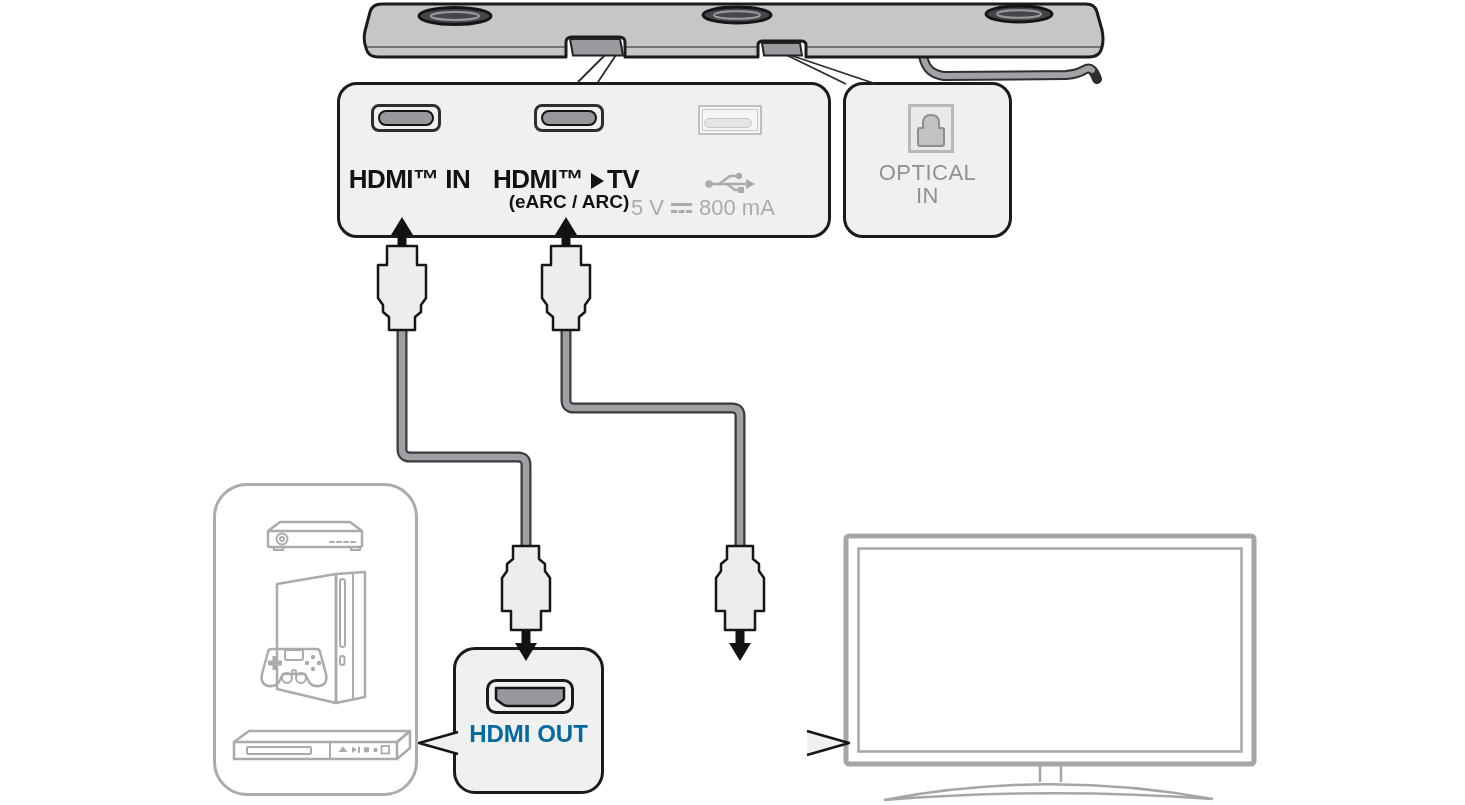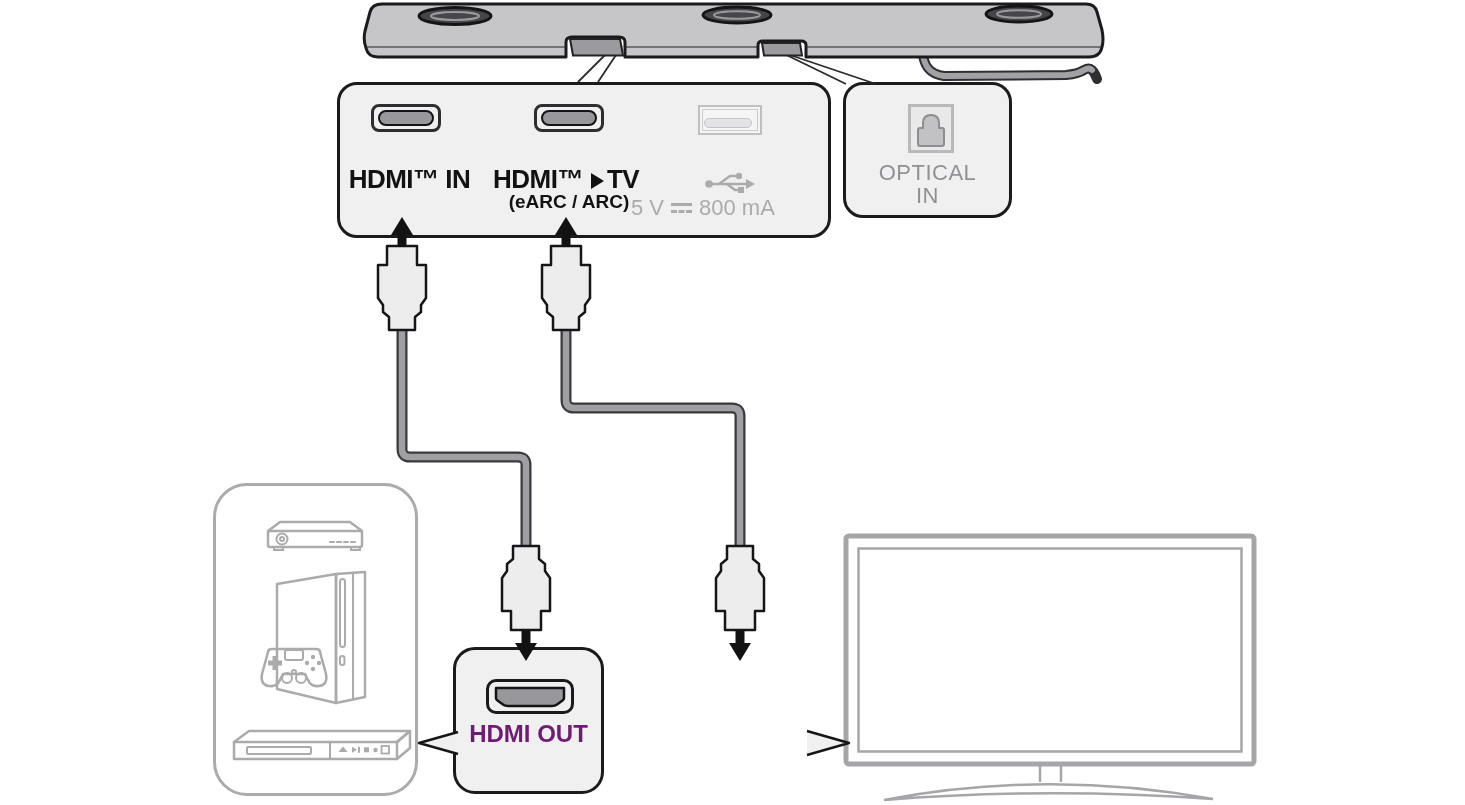--- a/index.html
+++ b/index.html
@@ -5,21 +5,21 @@
   html,body{margin:0;padding:0;background:#fff;}
   body{width:1465px;height:805px;position:relative;overflow:hidden;
        font-family:"Liberation Sans","DejaVu Sans",sans-serif;}
   .stage{position:absolute;inset:0;width:1465px;height:805px;}
   *,*::before,*::after{box-sizing:border-box;}
 
   
   .panel{position:absolute;background:var(--panel-fill,#f0f0f1);
          border:3px solid var(--panel-border,#1b1b1d);z-index:1;}
   .ports-panel{left:337px;top:82px;width:494px;height:156px;border-radius:20px;}
-  .optical-panel{left:843px;top:82px;width:169px;height:136px;border-radius:20px;}
+  .optical-panel{left:843px;top:82px;width:169px;height:156px;border-radius:20px;}
   .hdmi-out-box{left:453px;top:647px;width:151px;height:147px;border-radius:22px;}
   .hdmi-in-arc-box{left:668px;top:648px;width:143px;height:146px;border-radius:22px;}
   .device-box{position:absolute;left:213px;top:483px;width:205px;height:313px;
               background:#fff;border:3px solid var(--device-outline,#ababad);
               border-radius:34px;z-index:1;}
 
   
   .port-outer{position:absolute;width:70px;height:28px;border:3px solid #2e2e31;
               border-radius:8px;display:flex;align-items:center;justify-content:center;}
   .port-inner{width:56px;height:16px;background:var(--port-dark,#98989c);
@@ -51,21 +51,21 @@
                 border:3px solid #b9b9bb;background:#e9e9ea;
                 display:flex;align-items:center;justify-content:center;}
   .optical-label{position:absolute;left:0;right:0;top:76px;text-align:center;
                  font-size:22px;line-height:23px;color:var(--gray-label,#8f9194);
                  letter-spacing:0.5px;}
   .optical-label span{display:block;}
 
   
   .port-outer2{position:absolute;width:88px;height:35px;border:3.5px solid #1a1a1c;
                border-radius:10px;display:flex;align-items:center;justify-content:center;}
-  .box-label{position:absolute;left:0;right:0;text-align:center;color:#701a75;
+  .box-label{position:absolute;left:0;right:0;text-align:center;color:#0369a1;
              font-weight:bold;font-size:24px;line-height:26px;white-space:nowrap;}
   .box-label span{display:block;}
 
   
   .overlay{position:absolute;inset:0;z-index:2;pointer-events:none;}
   .sb-body{fill:var(--soundbar-fill,#c6c6c9);stroke:var(--panel-border,#1b1b1d);
            stroke-width:3;stroke-linejoin:round;}
   .sb-bevel{stroke:#2a2a2c;stroke-width:1.5;fill:none;opacity:.7;}
   .sb-recess{fill:var(--soundbar-recess,#9b9b9f);stroke:#222;stroke-width:2;}
   .sb-foot{fill:#46464a;stroke:#151517;stroke-width:3;}

